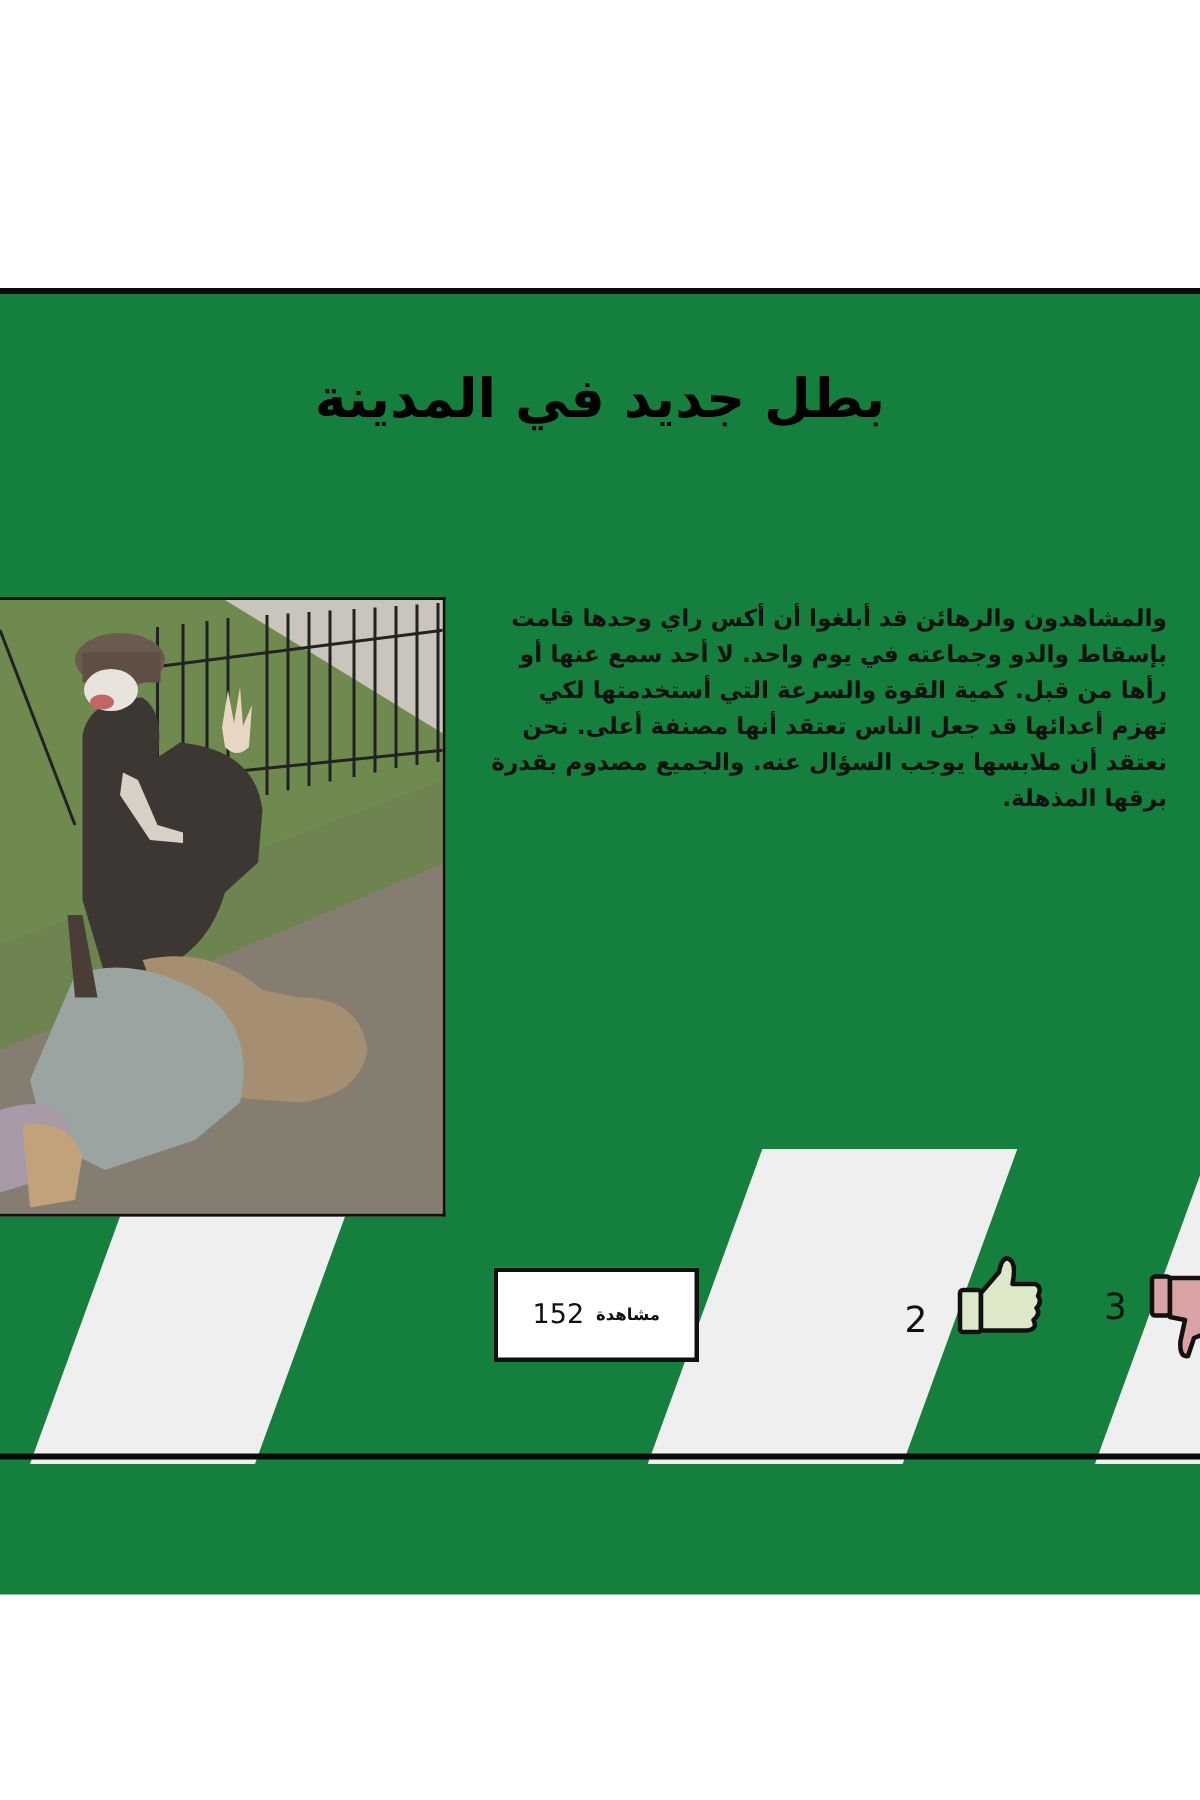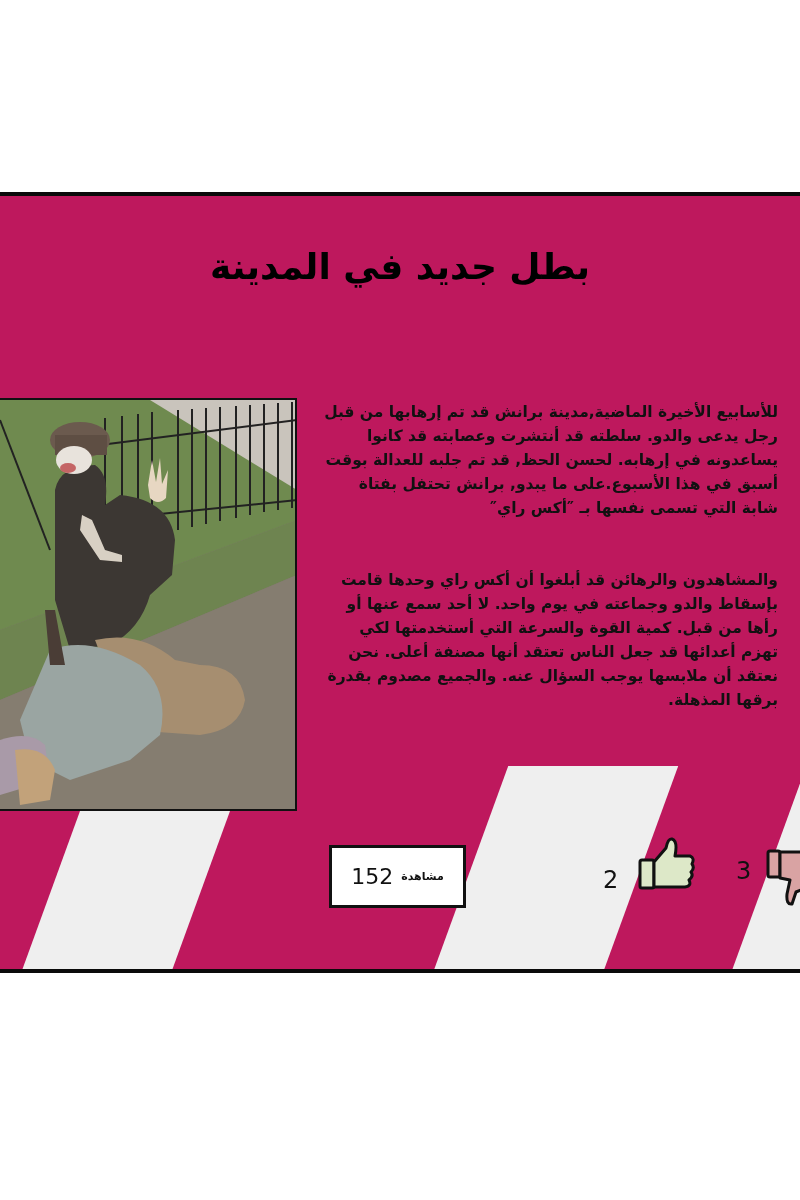--- a/index.html
+++ b/index.html
@@ -3,21 +3,21 @@
   <meta charset="utf-8">
   <style>
     * { margin: 0; padding: 0; box-sizing: border-box; }
     html, body { width: 800px; height: 1200px; background: #ffffff; overflow: hidden; }
     body { position: relative; font-family: "DejaVu Sans", sans-serif; }
 
     .panel-rule { position: absolute; left: 0; width: 800px; height: 4px; background: #0a0a0a; }
     .rule-top { top: 192px; }
     .rule-bottom { top: 969px; }
 
-    .panel { position: absolute; left: 0; top: 196px; width: 800px; height: 773px; background: #be185d; overflow: hidden; }
+    .panel { position: absolute; left: 0; top: 196px; width: 800px; height: 867px; background: #15803d; overflow: hidden; }
 
     
     .stripe { position: absolute; background: #efefef; transform: skewX(-20deg); }
 
     .headline {
       position: absolute; top: 50px; left: 0; width: 800px; text-align: center;
       font-size: 36px; font-weight: bold; color: #000; direction: rtl;
     }
 
     .illustration {
@@ -31,21 +31,21 @@
       direction: rtl; text-align: right; font-weight: bold; font-size: 15.5px;
       line-height: 24px; color: #111;
     }
     .article p { margin-bottom: 48px; }
 
     .views-box {
       position: absolute; left: 329px; top: 649px; width: 137px; height: 63px;
       border: 3px solid #111; background: #fff;
       display: flex; align-items: center; justify-content: center; gap: 8px;
     }
-    .views-num { font-family: "DejaVu Sans", sans-serif; font-size: 22px; color: #111; }
+    .views-num { font-family: "DejaVu Sans", sans-serif; font-size: 18px; color: #111; }
     .views-label { font-size: 11px; font-weight: bold; color: #111; direction: rtl; }
 
     .count { position: absolute; font-size: 24px; color: #111; }
     .like-count { left: 603px; top: 670px; }
     .dislike-count { left: 736px; top: 661px; }
 
     .thumb { position: absolute; }
     .thumb-up { left: 638px; top: 640px; width: 58px; height: 56px; }
     .thumb-down { left: 766px; top: 652px; width: 40px; height: 58px; }
   </style>
@@ -95,21 +95,20 @@
       <path d="M148,85 L152,60 L156,82 L160,58 L162,84 L168,70 L166,98 Q158,106 150,98 Z" fill="#e7d7c2"></path>
       <path d="M95,240 Q140,230 175,260 L200,265 Q240,265 245,300 Q240,330 200,335 L130,330 Z" fill="#a68e70"></path>
       <path d="M50,250 Q90,235 140,265 Q170,290 160,335 L130,360 L70,380 L30,360 L20,320 Z" fill="#9aa5a2"></path>
       <path d="M0,340 Q30,330 45,345 L50,380 L0,395 Z" fill="#a99aa8"></path>
       <path d="M15,350 Q45,345 55,370 L50,400 L20,405 Z" fill="#c2a27a"></path>
       <path d="M55,210 L65,265 L50,265 L45,210 Z" fill="#4a3d36"></path>
     </svg>
   </div>
 
   <div class="article">
-    <p>للأسابيع الأخيرة الماضية,مدينة برانش قد تم إرهابها من قبل رجل يدعى والدو. سلطته قد أنتشرت وعصابته قد كانوا يساعدونه في إرهابه. لحسن الحظ, قد تم جلبه للعدالة بوقت أسبق في هذا الأسبوع.على ما يبدو, برانش تحتفل بفتاة شابة التي تسمى نفسها بـ ″أكس راي″</p>
     <p>والمشاهدون والرهائن قد أبلغوا أن أكس راي وحدها قامت بإسقاط والدو وجماعته في يوم واحد. لا أحد سمع عنها أو رأها من قبل. كمية القوة والسرعة التي أستخدمتها لكي تهزم أعدائها قد جعل الناس تعتقد أنها مصنفة أعلى. نحن نعتقد أن ملابسها يوجب السؤال عنه. والجميع مصدوم بقدرة برقها المذهلة.</p>
   </div>
 
   <div class="views-box">
     <span class="views-num">152</span>
     <span class="views-label">مشاهدة</span>
   </div>
 
   <span class="count like-count">2</span>
   <svg class="thumb thumb-up" viewBox="0 0 58 56">

